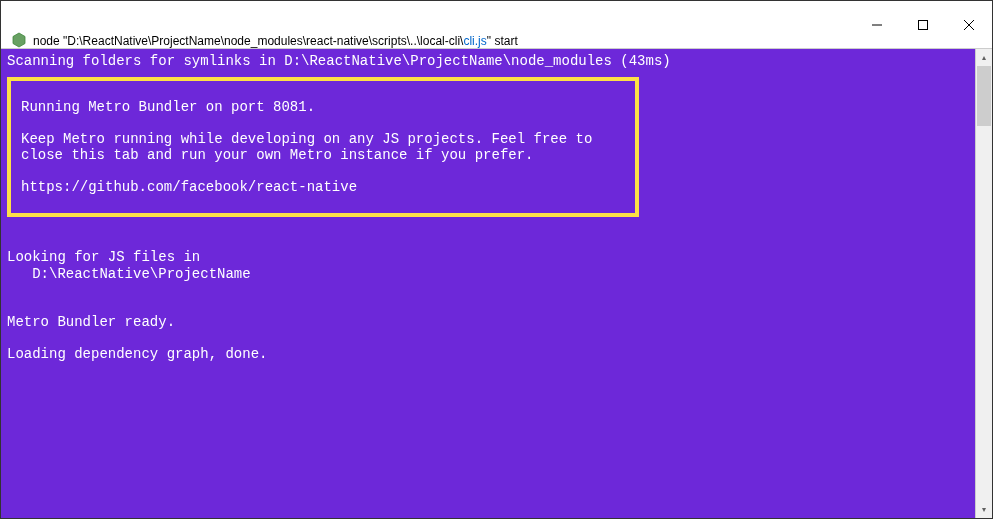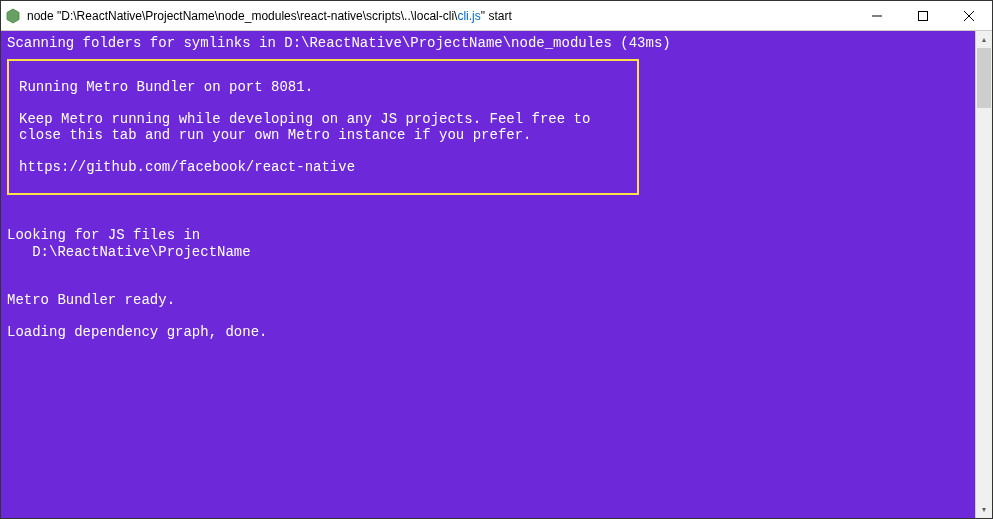--- a/index.html
+++ b/index.html
@@ -15,25 +15,25 @@
       overflow: hidden;
     }
     .window {
       width: 100%;
       height: 100%;
       border: 1px solid #333;
       display: flex;
       flex-direction: column;
     }
     .titlebar {
-      height: 30px;
+      height: 48px;
       background: #ffffff;
       display: flex;
-      align-items: center;
-      padding-left: 4px;
+      align-items: flex-end;
+      padding-left: 10px;
       border-bottom: 1px solid #ccc;
     }
     .titlebar-icon {
       width: 16px;
       height: 16px;
       margin-right: 6px;
       display: flex;
       align-items: center;
       justify-content: center;
     }
@@ -103,21 +103,21 @@
       height: 17px;
       display: flex;
       align-items: center;
       justify-content: center;
       font-size: 8px;
       color: #606060;
     }
     .scroll-arrow.up { top: 0; }
     .scroll-arrow.down { bottom: 0; }
     .boxed {
-      border: 2px solid #fde047;
+      border: 4px solid #fde047;
       padding: 18px 10px 18px 10px;
       margin: 8px 0 0 0;
       width: 632px;
       display: block;
     }
     .line {
       display: block;
     }
     .blank {
       display: block;

